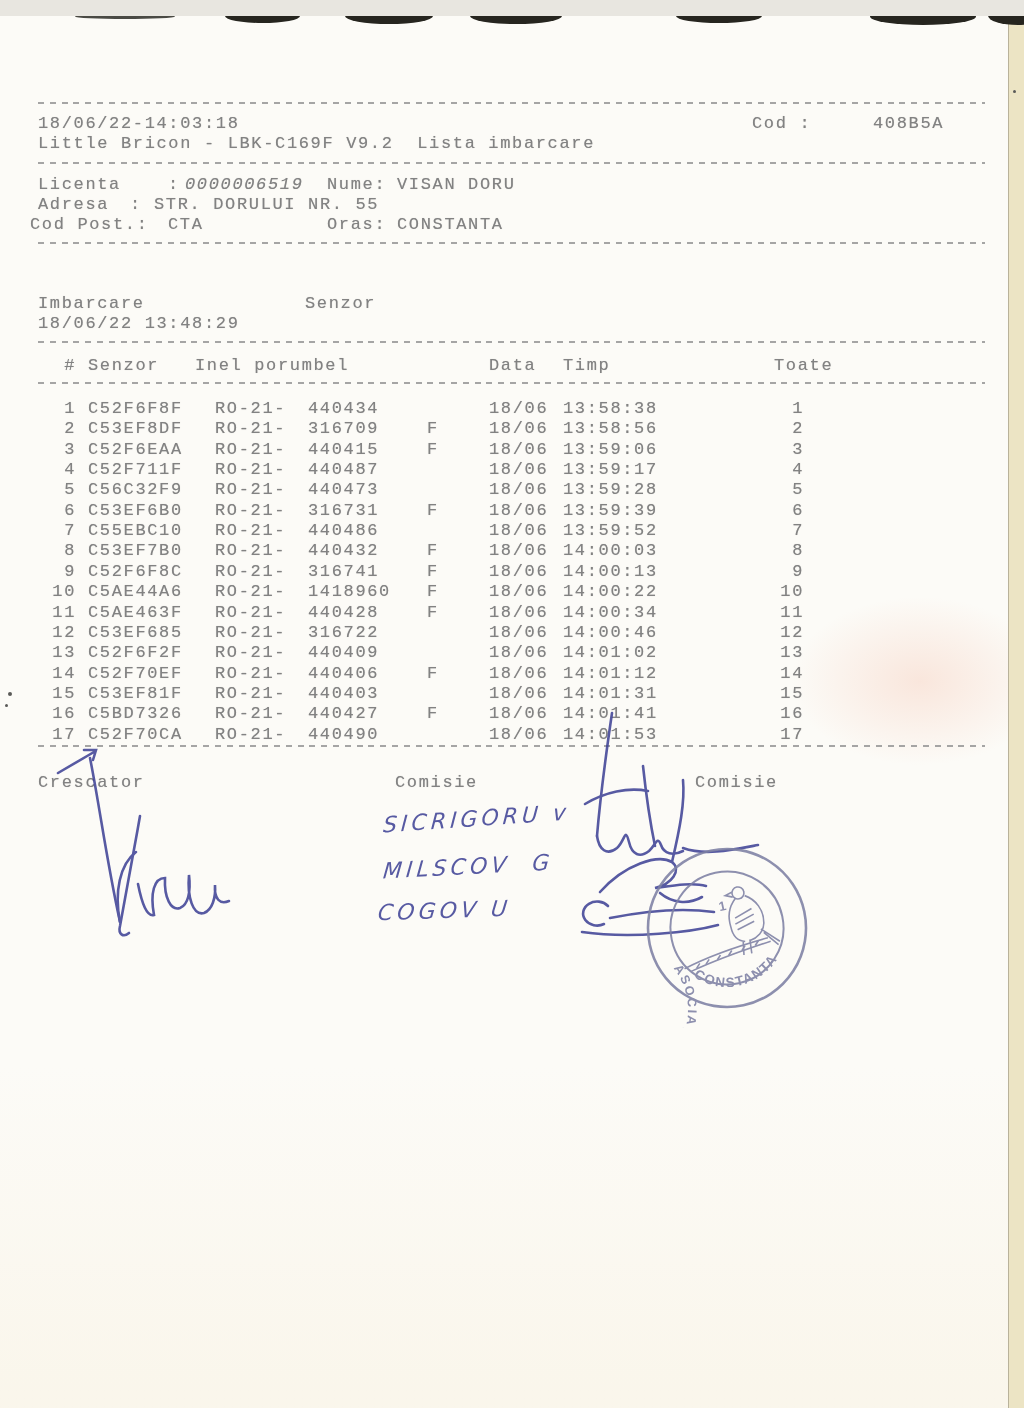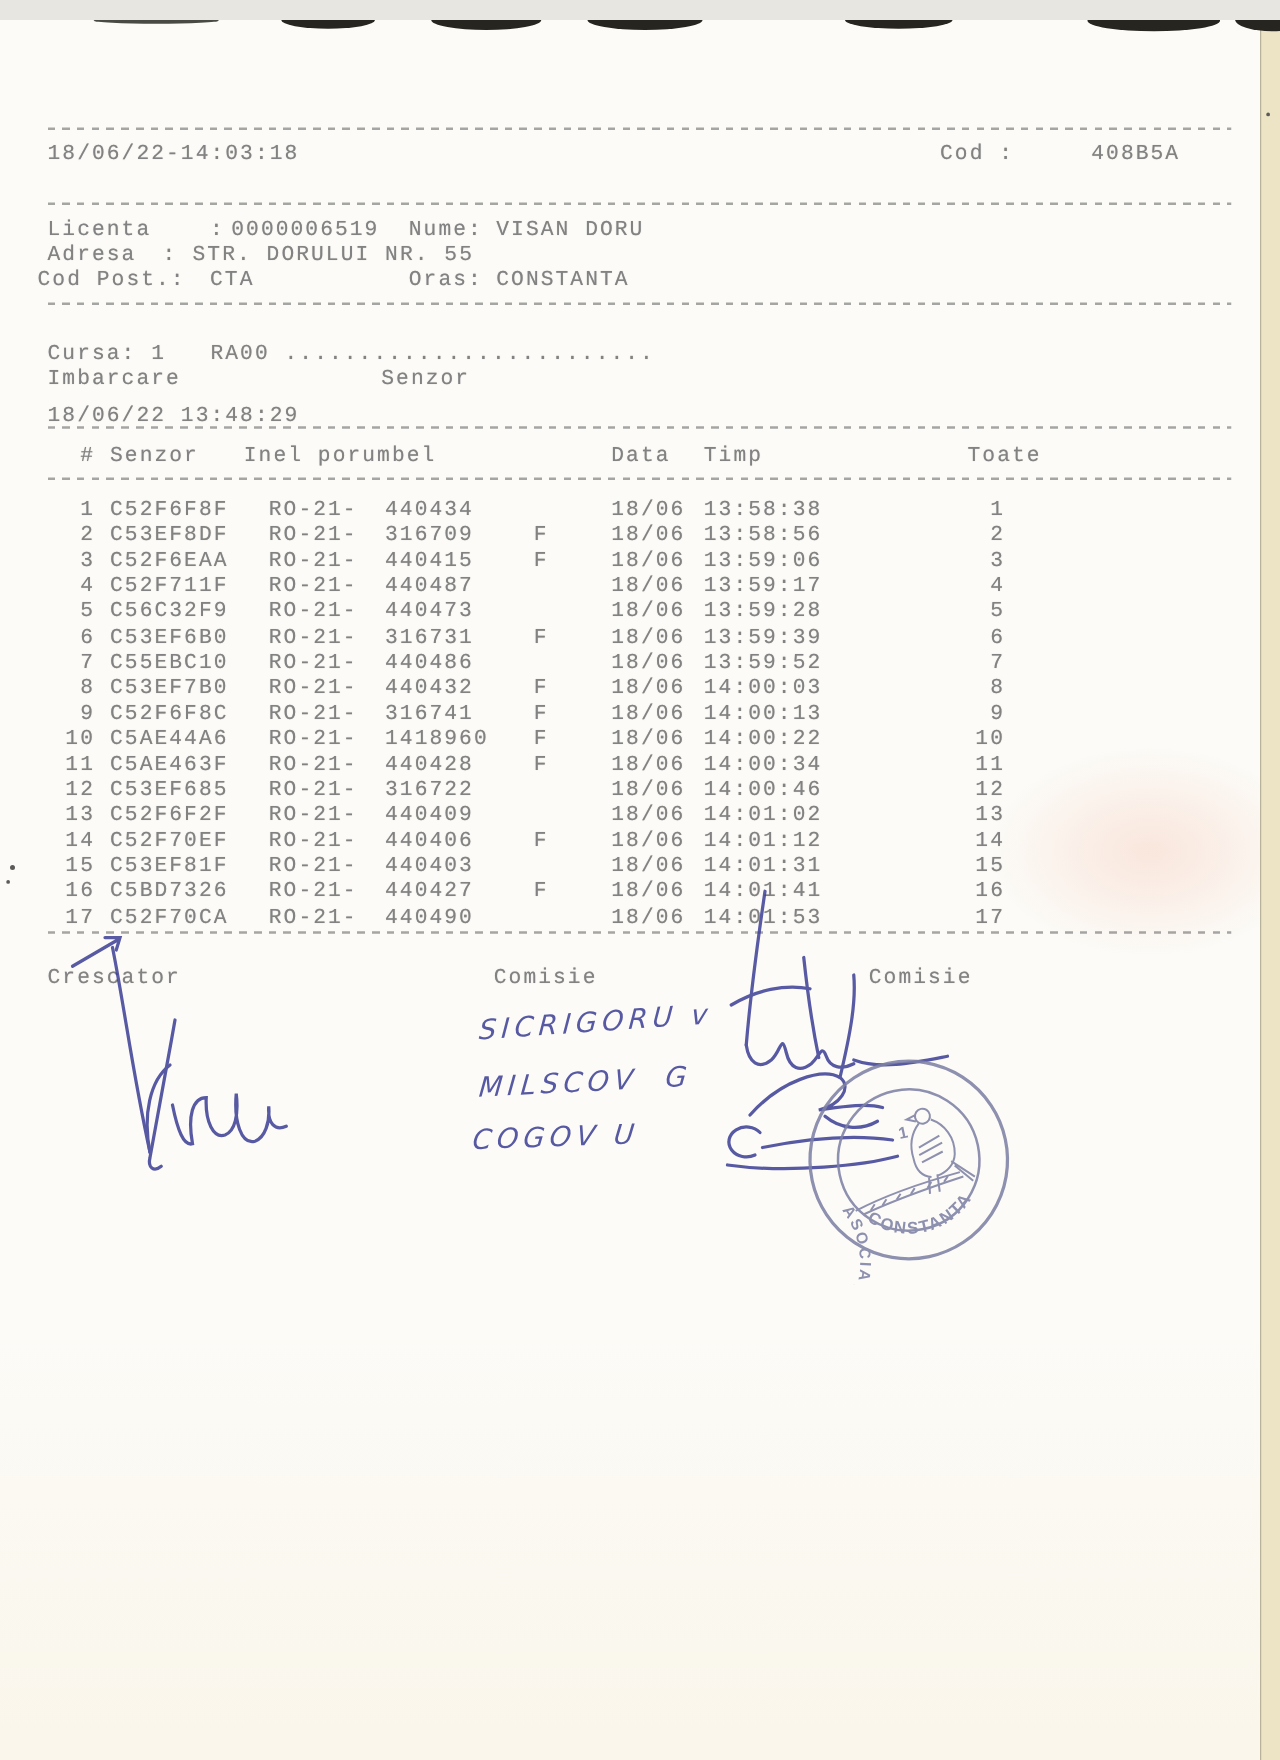--- a/index.html
+++ b/index.html
@@ -92,40 +92,40 @@
   <div class="dash" style="top:86px;"></div>
   <div class="dash" style="top:146px;"></div>
   <div class="dash" style="top:226px;"></div>
   <div class="dash" style="top:325px;"></div>
   <div class="dash" style="top:366px;"></div>
   <div class="dash" style="top:729px;"></div>
 
   <span class="mono" style="left:38px;top:98px;">18/06/22-14:03:18</span>
   <span class="mono" style="left:752px;top:98px;">Cod :</span>
   <span class="mono" style="left:873px;top:98px;">408B5A</span>
+  <span class="mono" style="left:38px;top:118px;">Little Bricon - LBK-C169F V9.2  Lista imbarcare</span>
 
   <span class="mono" style="left:38px;top:159px;">Licenta</span>
   <span class="mono" style="left:168px;top:159px;">:</span>
-  <span class="mono" style="left:185px;top:159px;">0000006519</span>
+  <span class="mono" style="left:185px;top:159px;font-style:italic;">0000006519</span>
   <span class="mono" style="left:327px;top:159px;">Nume:</span>
   <span class="mono" style="left:397px;top:159px;">VISAN DORU</span>
 
   <span class="mono" style="left:38px;top:179px;">Adresa</span>
   <span class="mono" style="left:130px;top:179px;">:</span>
   <span class="mono" style="left:154px;top:179px;">STR. DORULUI NR. 55</span>
 
   <span class="mono" style="left:30px;top:199px;">Cod Post.:</span>
   <span class="mono" style="left:168px;top:199px;">CTA</span>
   <span class="mono" style="left:327px;top:199px;">Oras:</span>
   <span class="mono" style="left:397px;top:199px;">CONSTANTA</span>
 
-  <span class="mono" style="left:38px;top:258px;">Cursa: 1   RA00 .........................</span>
   <span class="mono" style="left:38px;top:278px;">Imbarcare</span>
   <span class="mono" style="left:305px;top:278px;">Senzor</span>
-  <span class="mono" style="left:38px;top:308px;">18/06/22 13:48:29</span>
+  <span class="mono" style="left:38px;top:298px;">18/06/22 13:48:29</span>
 
   <div class="trow" style="top:340px;">
     <span class="cell h-num">#</span>
     <span class="cell h-senzor">Senzor</span>
     <span class="cell h-inel">Inel porumbel</span>
     <span class="cell h-data">Data</span>
     <span class="cell h-timp">Timp</span>
     <span class="cell h-toate">Toate</span>
   </div>
 

